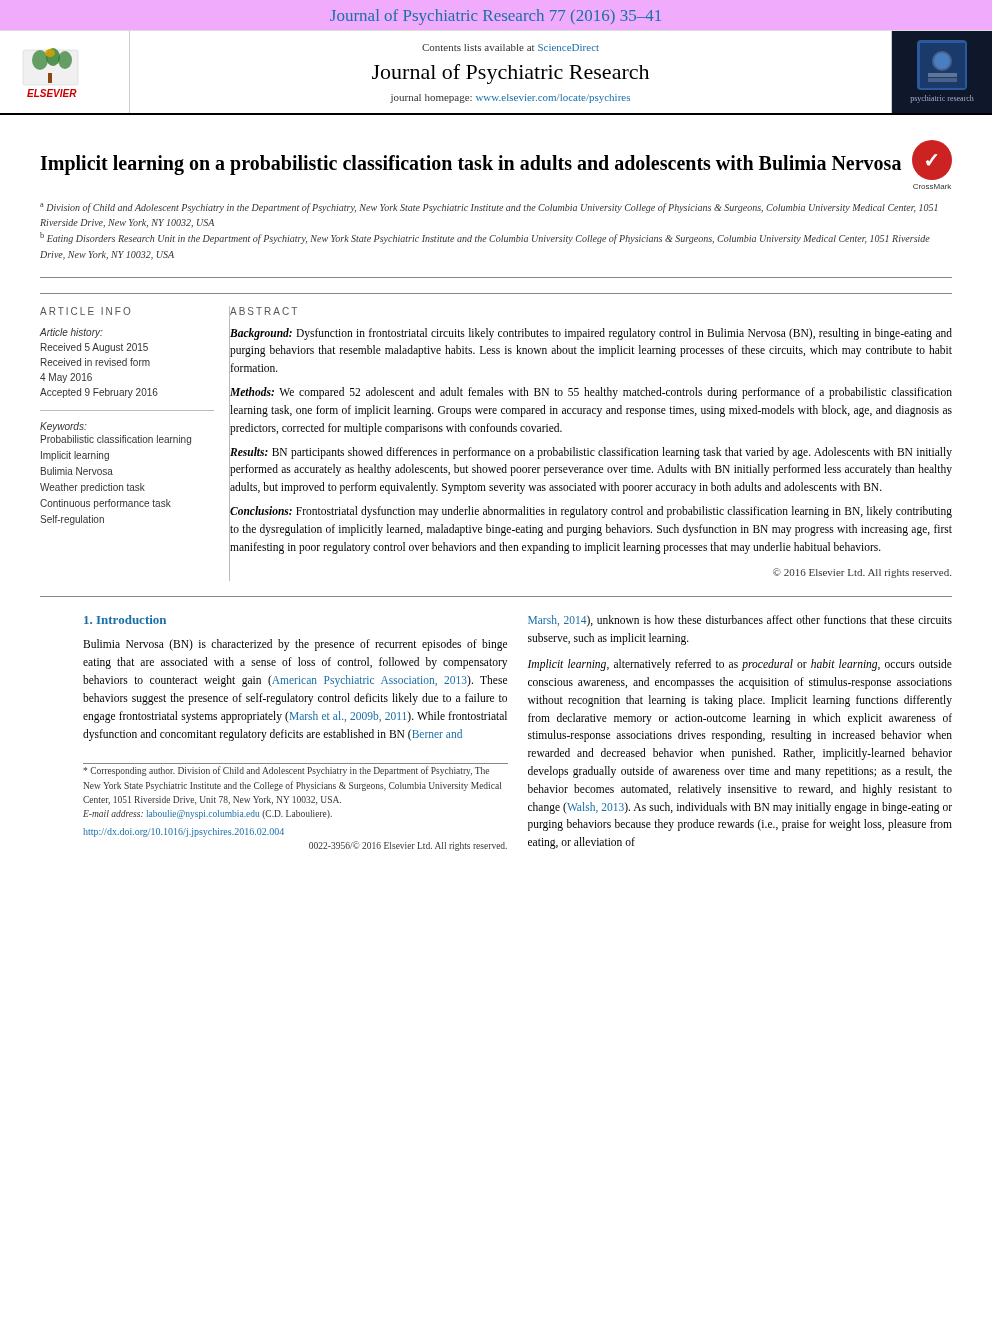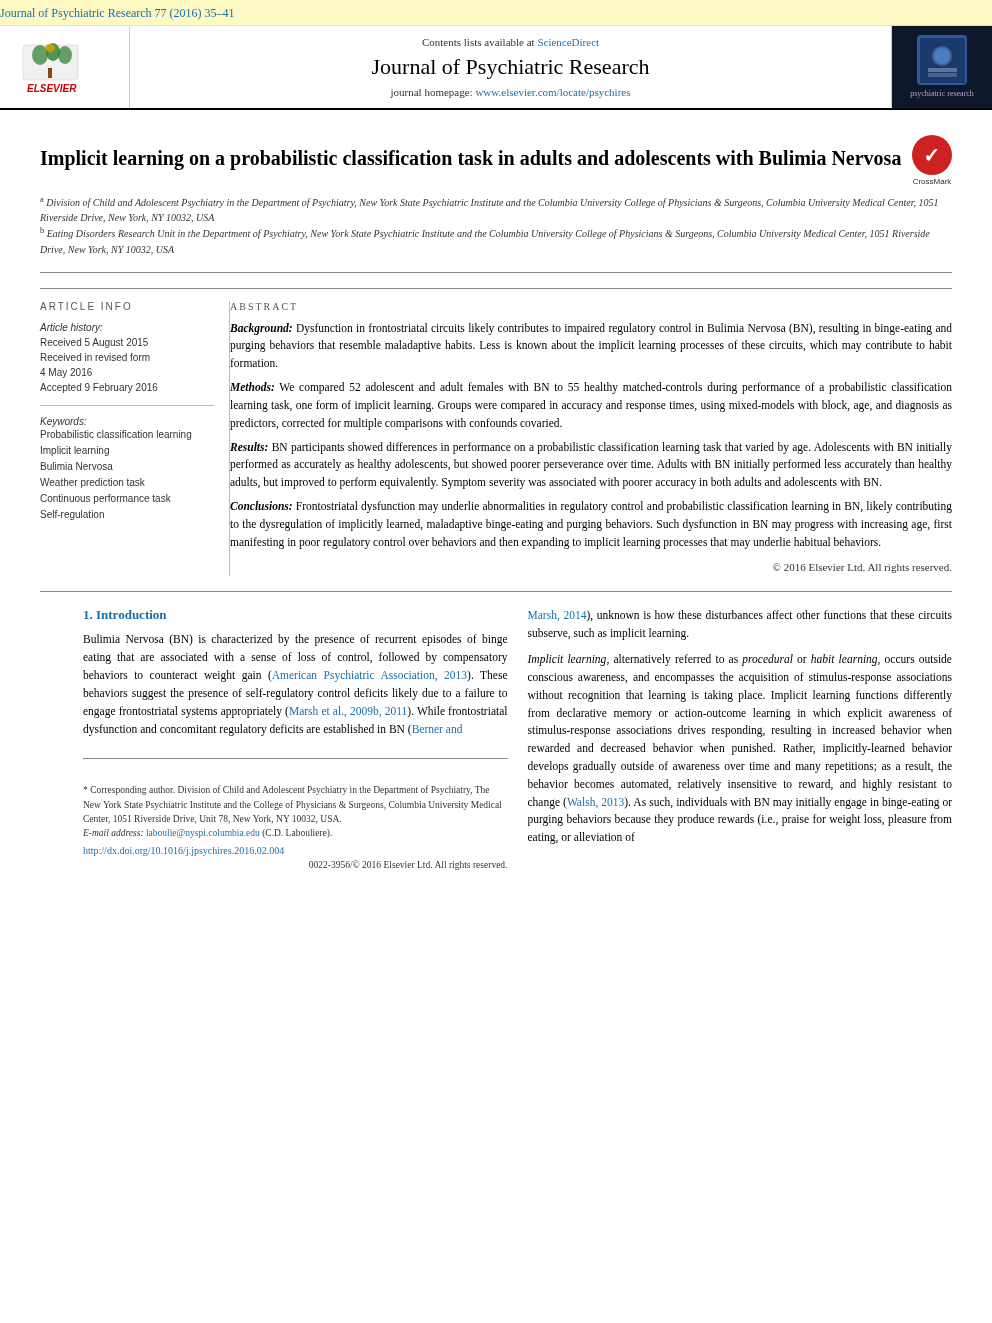--- a/index.html
+++ b/index.html
@@ -5,23 +5,24 @@
     * { margin: 0; padding: 0; box-sizing: border-box; }
     body {
       font-family: 'Times New Roman', Times, serif;
       background: #fff;
       width: 992px;
       min-height: 1323px;
       font-size: 13px;
       color: #000;
     }
     .top-bar {
-      background: #fef9c3;
+      background: #f0abfc;
+      text-align: center;
       padding: 6px 0 4px;
-      font-size: 12px;
+      font-size: 17px;
       color: #1a6fa8;
       border-bottom: 1px solid #ddd;
     }
     .header-section {
       display: flex;
       align-items: stretch;
       border-bottom: 2px solid #000;
       background: #fff;
     }
     .header-left {
@@ -159,21 +160,21 @@
       color: #333;
       font-family: Arial, sans-serif;
       line-height: 1.6;
     }
     .abstract-section { flex: 1; }
     .abstract-heading {
       font-size: 10px;
       letter-spacing: 2px;
       color: #555;
       text-transform: uppercase;
-      font-family: Liberation Serif, serif;
+      font-family: Liberation Sans, sans-serif;
       margin-bottom: 8px;
     }
     .abstract-text {
       font-size: 11.5px;
       line-height: 1.55;
       text-align: justify;
       color: #000;
     }
     .abstract-text p { margin-bottom: 6px; }
     .abstract-label { font-weight: bold; font-style: italic; }
@@ -205,21 +206,21 @@
       font-size: 11.5px;
       line-height: 1.55;
       text-align: justify;
       color: #000;
     }
     .body-text p { margin-bottom: 8px; }
     .ref-link { color: #1a6fa8; text-decoration: none; }
     .footnote-section {
       border-top: 1px solid #888;
       margin-top: 20px;
-      padding-top: 24px;
+      padding-top: 0;
     }
     .footnote-text {
       font-size: 9.5px;
       line-height: 1.5;
       color: #333;
     }
     .doi-link { color: #1a6fa8; font-size: 10px; display: block; margin-top: 5px; }
     .bottom-bar {
       font-size: 9.5px;
       color: #333;

